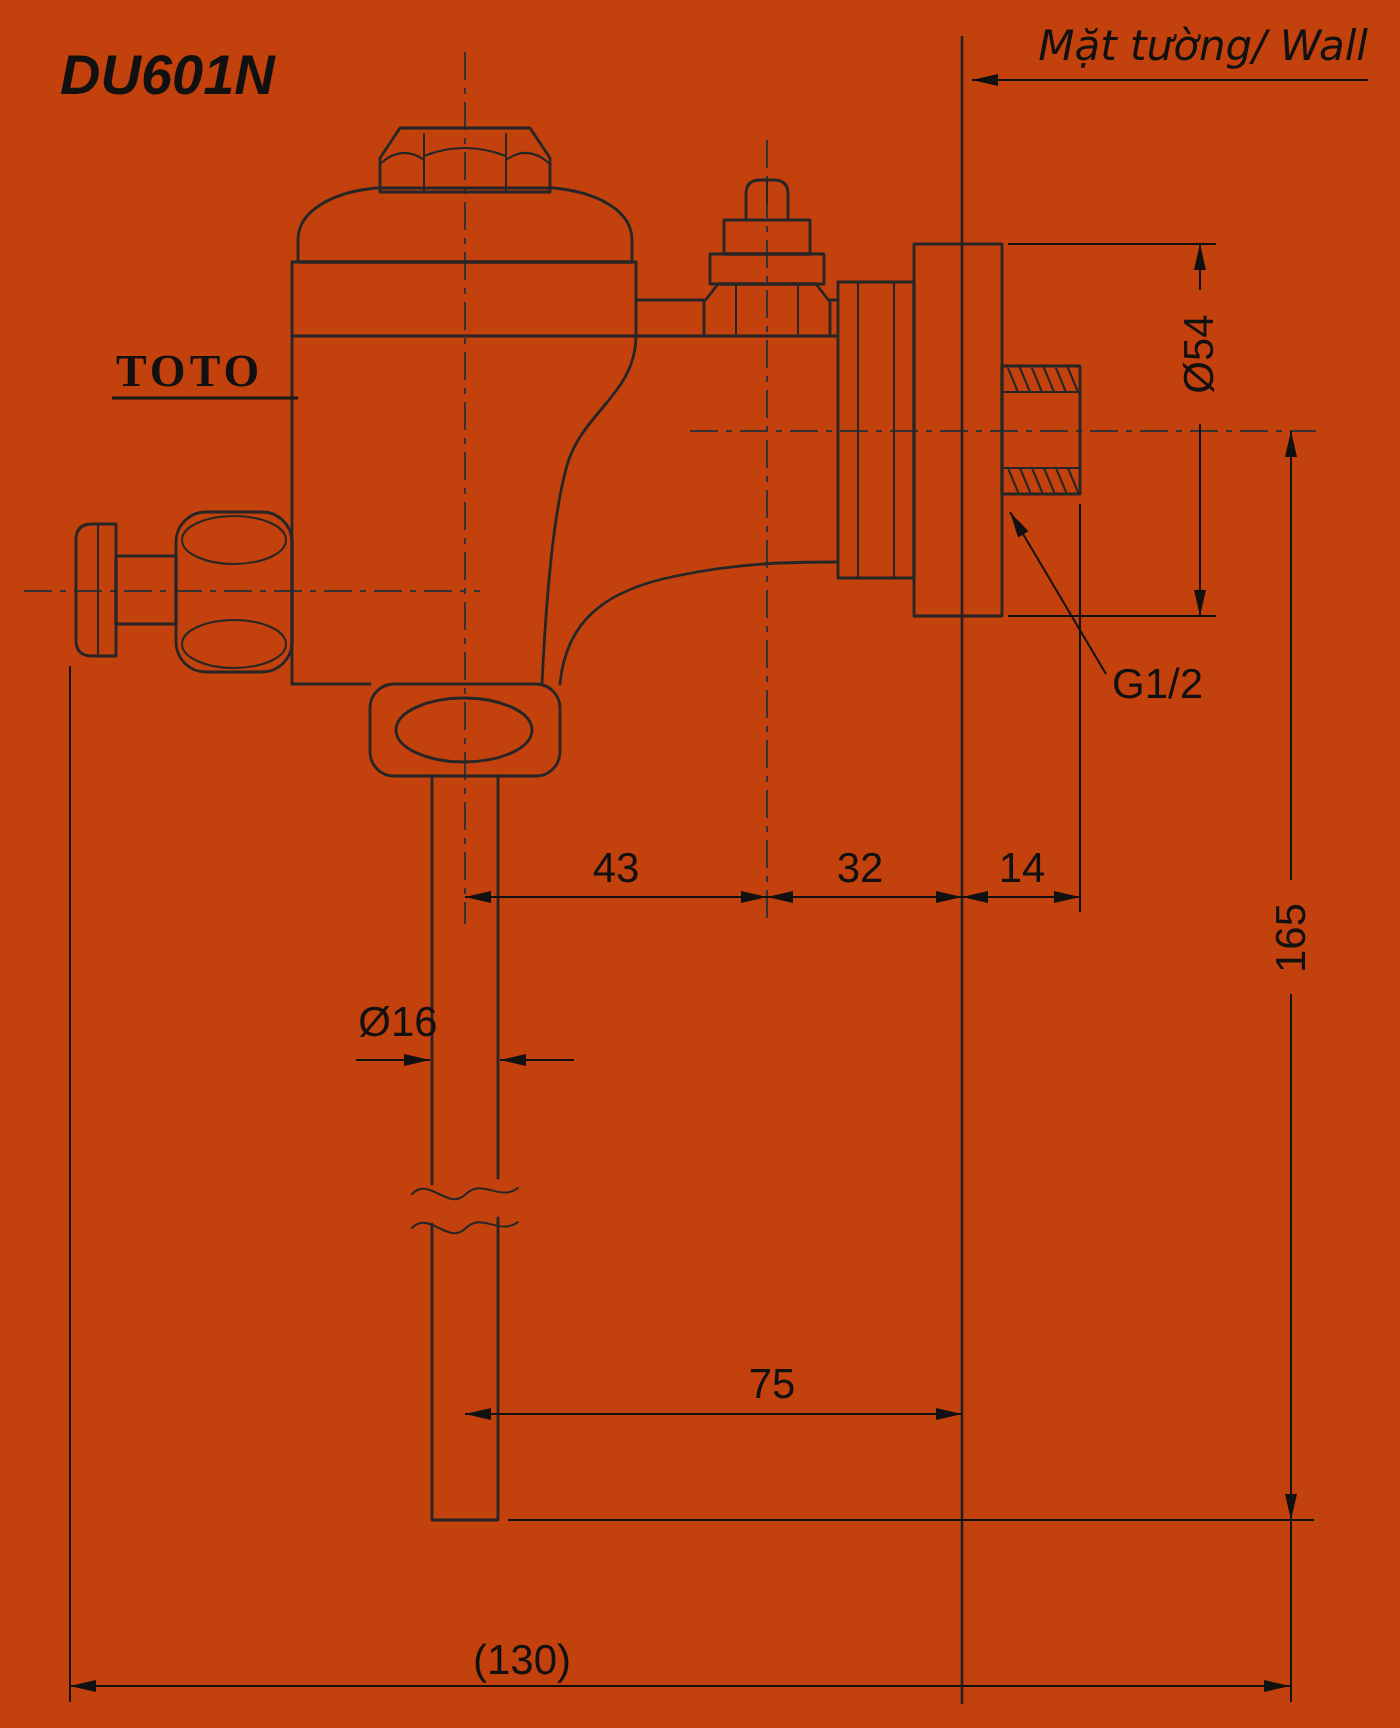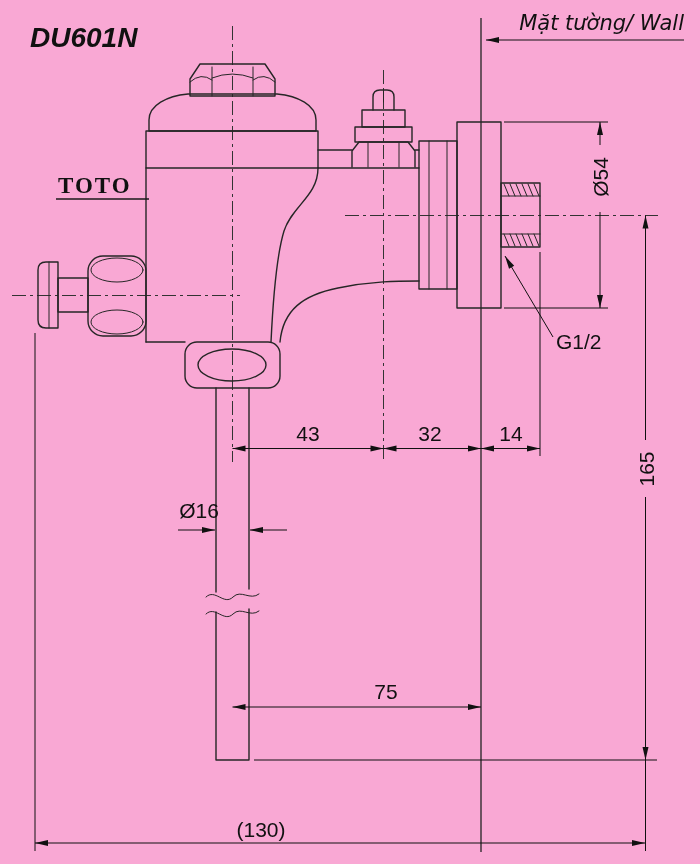--- a/index.html
+++ b/index.html
@@ -1,16 +1,16 @@
 <!DOCTYPE html>
 <html><head>
 <meta charset="utf-8">
 <style>
   html,body{margin:0;padding:0;background:#ffffff;}
-  .page{position:relative;width:700px;height:864px;background:#f9a8d4;overflow:hidden;text-align:right;}
+  .page{position:relative;width:700px;height:864px;background:#c2410c;overflow:hidden;text-align:right;}
   svg{display:block;}
   
   .cl line{stroke:#333;stroke-width:1;stroke-dasharray:14 4 3 4;fill:none;}
   
   .draw path,.draw line,.draw rect,.draw ellipse{stroke:#262626;stroke-width:1.4;fill:none;stroke-linejoin:round;stroke-linecap:round;}
   .draw .thin{stroke-width:1;}
   
   .dim line,.dim path{stroke:#111;stroke-width:1;fill:none;}
   .wall-line{stroke:#222;stroke-width:1.3;}
   text{fill:#111;}

